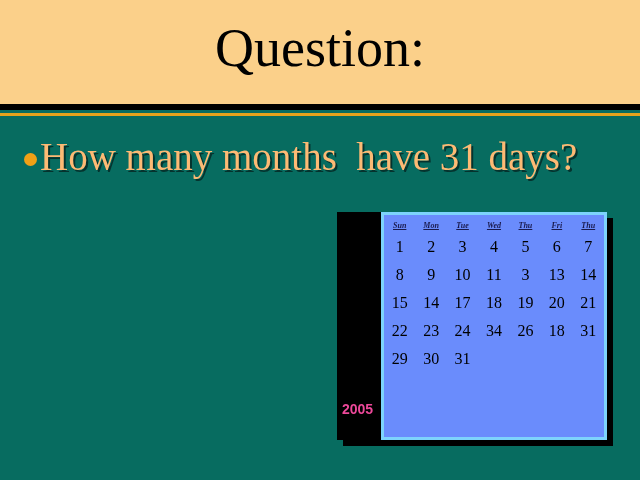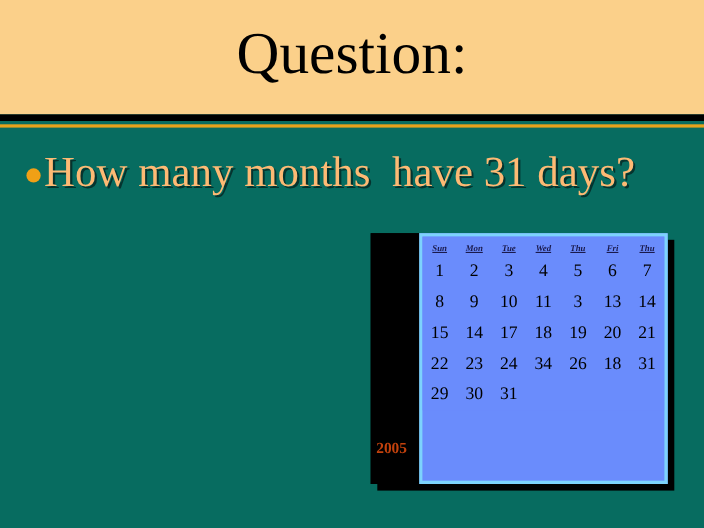--- a/index.html
+++ b/index.html
@@ -122,24 +122,24 @@
     position: relative;
     width: 44px;
     height: 228px;
     background: #000000;
     flex: 0 0 auto;
   }
   .calendar-year {
     position: absolute;
     left: 5px;
     bottom: 23px;
-    font-family: Liberation Serif, serif;
+    font-family: Liberation Sans, sans-serif;
     font-size: 14px;
     font-weight: bold;
-    color: #c2410c;
+    color: #ec4899;
   }
   .calendar-grid-outer {
     flex: 1 1 auto;
     height: 228px;
     border: 3px solid #7dd3fc;
     box-sizing: border-box;
     background: #6A8CFC;
     overflow: hidden;
   }
   table.calendar-table {

